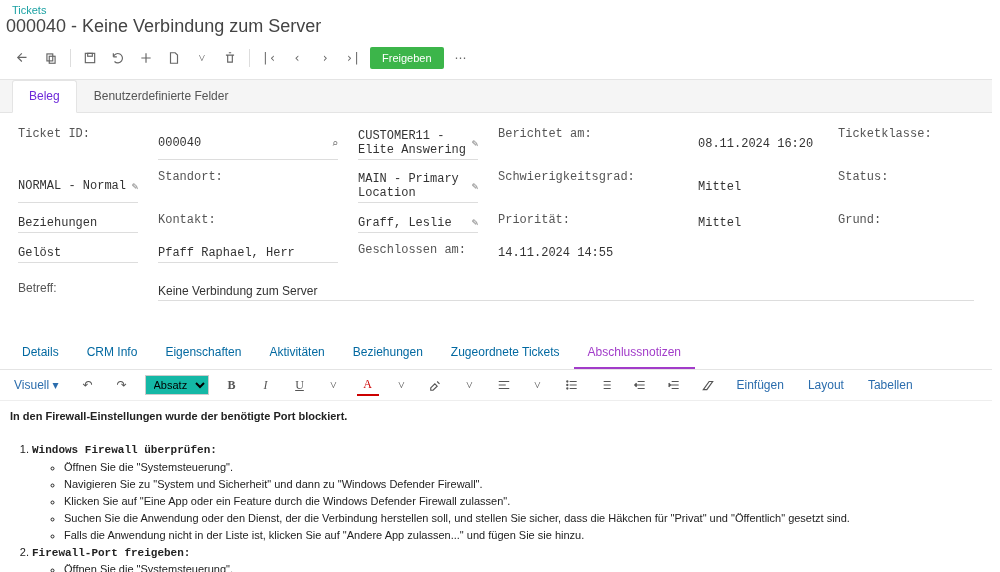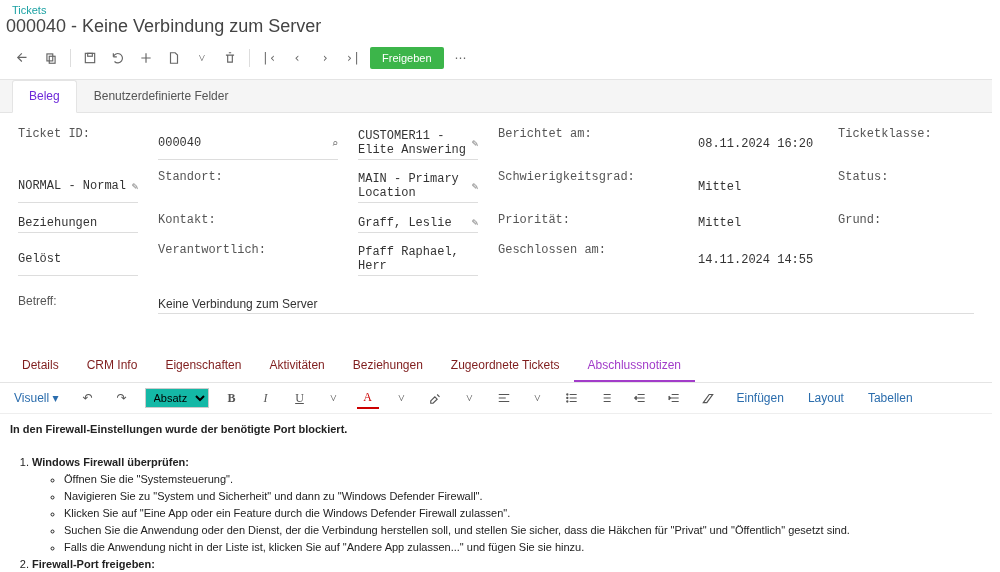--- a/index.html
+++ b/index.html
@@ -14,31 +14,31 @@
 .tabs1 { display:flex; padding:0 12px; background:#f5f5f5; border-bottom:1px solid #e4e4e4; }
 .tab1 { padding:8px 16px; font-size:12px; color:#555; cursor:pointer; border:1px solid transparent; }
 .tab1.active { color:#6d28d9; border:1px solid #e4e4e4; border-bottom:1px solid #fff; background:#fff; border-radius:3px 3px 0 0; margin-bottom:-1px; }
 .form { display:grid; grid-template-columns: 120px 180px 120px 180px 120px 120px; gap:10px 20px; padding:14px 18px;font-family:Liberation Mono, monospace; }
 .fl { color:#555; font-size:12px; }
 .fv { color:#333; font-size:12px; border-bottom:1px solid #ddd; padding:2px 0; display:flex; justify-content:space-between; align-items:center; min-height:20px; }
 .fv.noline { border-bottom:none; }
 .ico-s { color:#777; font-size:11px; cursor:pointer; }
 .betreff { display:grid; grid-template-columns: 120px 1fr; gap:26px 20px; padding:4px 18px 16px; }
 .tabs2 { display:flex; border-bottom:1px solid #e4e4e4; padding:0 8px; }
-.tab2 { padding:8px 14px; font-size:12px; color:#7f1d1d; cursor:pointer; }
+.tab2 { padding:8px 14px; font-size:12px; color:#0369a1; cursor:pointer; }
 .tab2.active { color:#a23cc9; border-bottom:2px solid #a23cc9; }
 .editor-tb { display:flex; align-items:center; gap:12px; padding:4px 8px; border-bottom:1px solid #eee; flex-wrap:wrap; }
 .et-btn { width:22px; height:22px; display:inline-flex; align-items:center; justify-content:center; color:#555; cursor:pointer; font-family: Georgia, serif; }
 .et-link { color:#2b6dad; font-size:12px; cursor:pointer; padding:0 6px; }
 .et-sel { border:1px solid #ccc; font-size:11px; padding:2px 4px; background:#14b8a6; }
 .content { padding:8px 10px; font-size:11px; line-height:1.45; color:#222; }
 .content ol { padding-left:22px; }
 .content ul { list-style:circle; padding-left:32px; }
 .content li { margin:1px 0; }
-.step-h { font-weight:bold; }
+.step-h { font-weight:bold;font-family:Liberation Mono, monospace; }
 svg { width:14px; height:14px; }
 .chev { font-family: monospace; }
 </style>
 </head>
 <body>
 <div class="wrap">
 
 <div class="bc">Tickets</div>
 <div class="title">000040 - Keine Verbindung zum Server</div>
 
@@ -131,21 +131,20 @@
         <span>Graff, Leslie</span>
         <span class="ico-s">✎</span>
       </div>
   <div class="fl">Priorität:</div>
   <div class="fv noline">Mittel</div>
 
   <div class="fl">Grund:</div>
   <div class="fv">
         <span>Gelöst</span>
       </div>
-  <div class="fl">Verantwortlich:</div>
   <div class="fv">
         <span>Pfaff Raphael, Herr</span>
       </div>
   <div class="fl">Geschlossen am:</div>
   <div class="fv noline">14.11.2024 14:55</div>
 </div>
 
 <div class="betreff">
   <div class="fl">Betreff:</div>
   <div class="fv">

